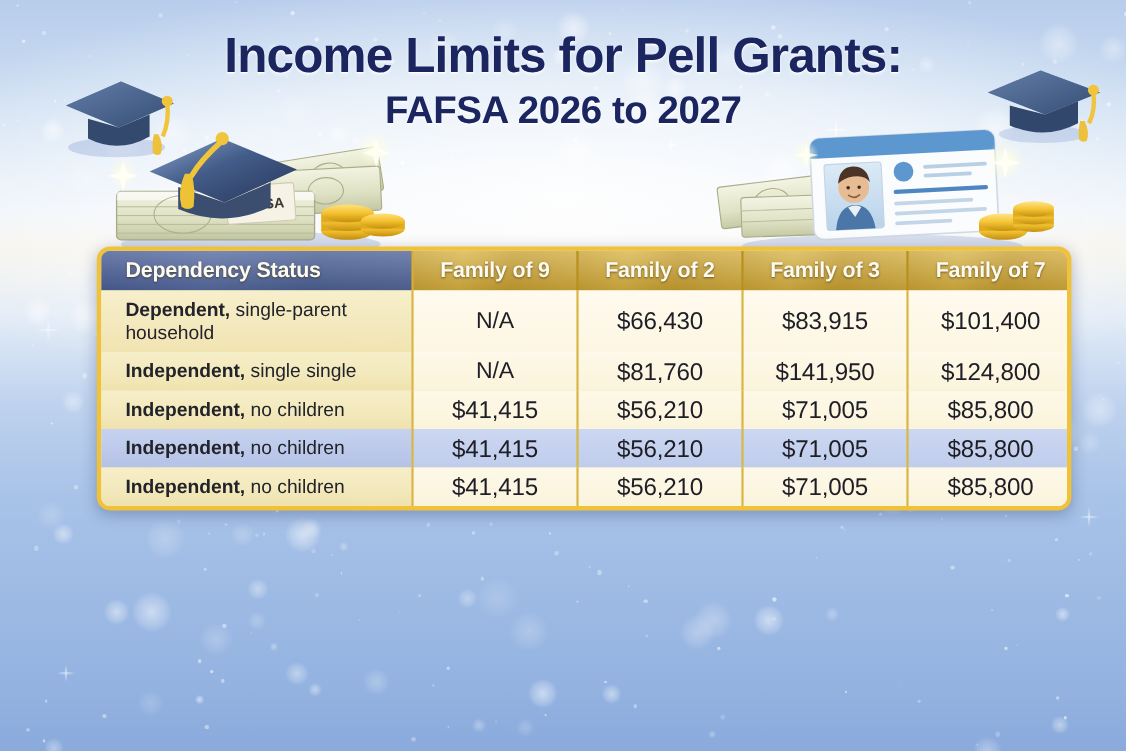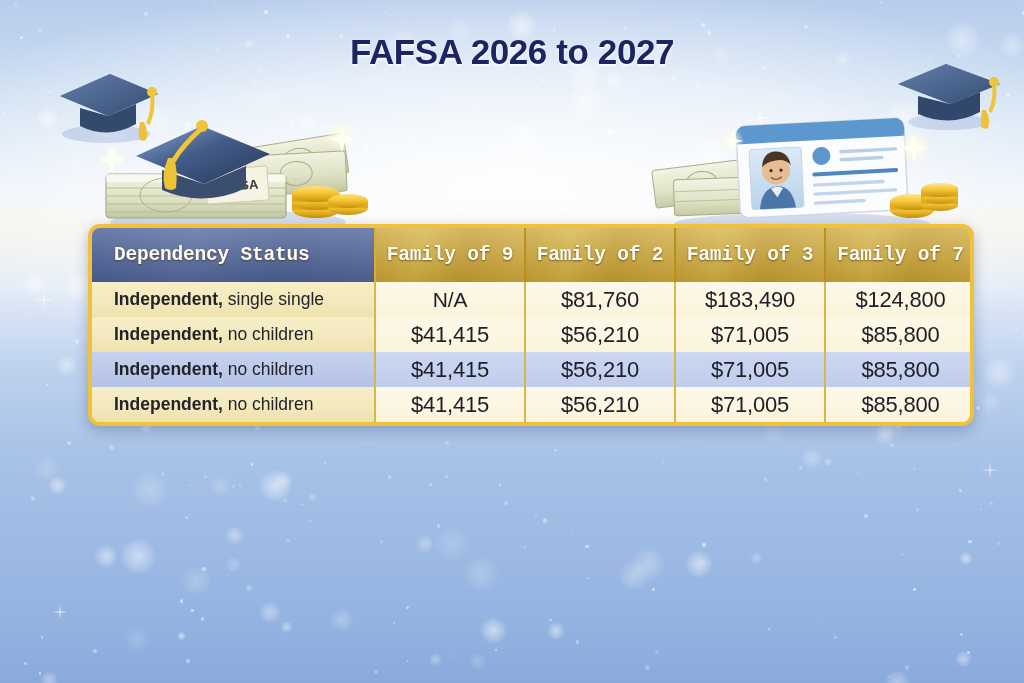--- a/index.html
+++ b/index.html
@@ -101,28 +101,27 @@
     background: #efe4c4;
     box-shadow: 0 4px 14px rgba(30,45,90,0.30), inset 0 0 0 1px rgba(255,255,255,0.25);
     overflow: hidden;
   }
   table {
     width: 100%;
     border-collapse: collapse;
     table-layout: fixed;
   }
   thead th {
-    height: 54px;
+    height: 36px;
     font-size: 19.5px;
     font-weight: bold;
     color: #fdfaf0;
     text-shadow: 0 1px 2px rgba(60,45,10,0.65);
     letter-spacing: -0.2px;
     vertical-align: middle;
-    font-family: Liberation Mono, monospace;
   }
   th.col-status {
     width: 283px;
     text-align: left;
     padding-left: 22px;
     background:
       linear-gradient(180deg, rgba(255,255,255,0.18) 0%, rgba(0,0,0,0.12) 100%),
       linear-gradient(105deg, #4b6098 0%, #5a6ea4 35%, #4e6397 68%, #56699e 100%);
     border-right: 2px solid #d8ad30;
   }
@@ -760,40 +759,48 @@
       </g>
 
       <circle cx="268" cy="38" r="18" fill="url(#glowG2)"></circle>
       <circle cx="86" cy="32" r="12" fill="url(#glowG2)"></circle>
       <path d="M268 26 L271 37 L282 40 L271 43 L268 54 L265 43 L254 40 L265 37 Z" fill="rgba(255,255,245,0.92)"></path>
       <path d="M87 22 L89 31 L98 33 L89 35 L87 44 L85 35 L76 33 L85 31 Z" fill="rgba(255,255,245,0.85)"></path>
     </svg>
   </div>
 
   <div id="title-block">
+    <div id="title-line1">Income Limits for Pell Grants:</div>
     <div id="title-line2">FAFSA 2026 to 2027</div>
   </div>
 
   <div id="table-wrap">
     <table>
       <thead>
         <tr>
           <th class="col-status">Dependency Status</th>
           <th class="col-fam">Family of 9</th>
           <th class="col-fam">Family of 2</th>
           <th class="col-fam">Family of 3</th>
           <th class="col-fam">Family of 7</th>
         </tr>
       </thead>
       <tbody id="table-body">
+          <tr class="band-a r1">
+            <td class="status"><b>Dependent,</b><span> single-parent household</span></td>
+            <td class="amount na">N/A</td>
+            <td class="amount">$66,430</td>
+            <td class="amount">$83,915</td>
+            <td class="amount">$101,400</td>
+          </tr>
           <tr class="band-a">
             <td class="status"><b>Independent,</b><span> single single</span></td>
             <td class="amount na">N/A</td>
             <td class="amount">$81,760</td>
-            <td class="amount">$183,490</td>
+            <td class="amount">$141,950</td>
             <td class="amount">$124,800</td>
           </tr>
           <tr class="band-a">
             <td class="status"><b>Independent,</b><span> no children</span></td>
             <td class="amount">$41,415</td>
             <td class="amount">$56,210</td>
             <td class="amount">$71,005</td>
             <td class="amount">$85,800</td>
           </tr>
           <tr class="band-b">

